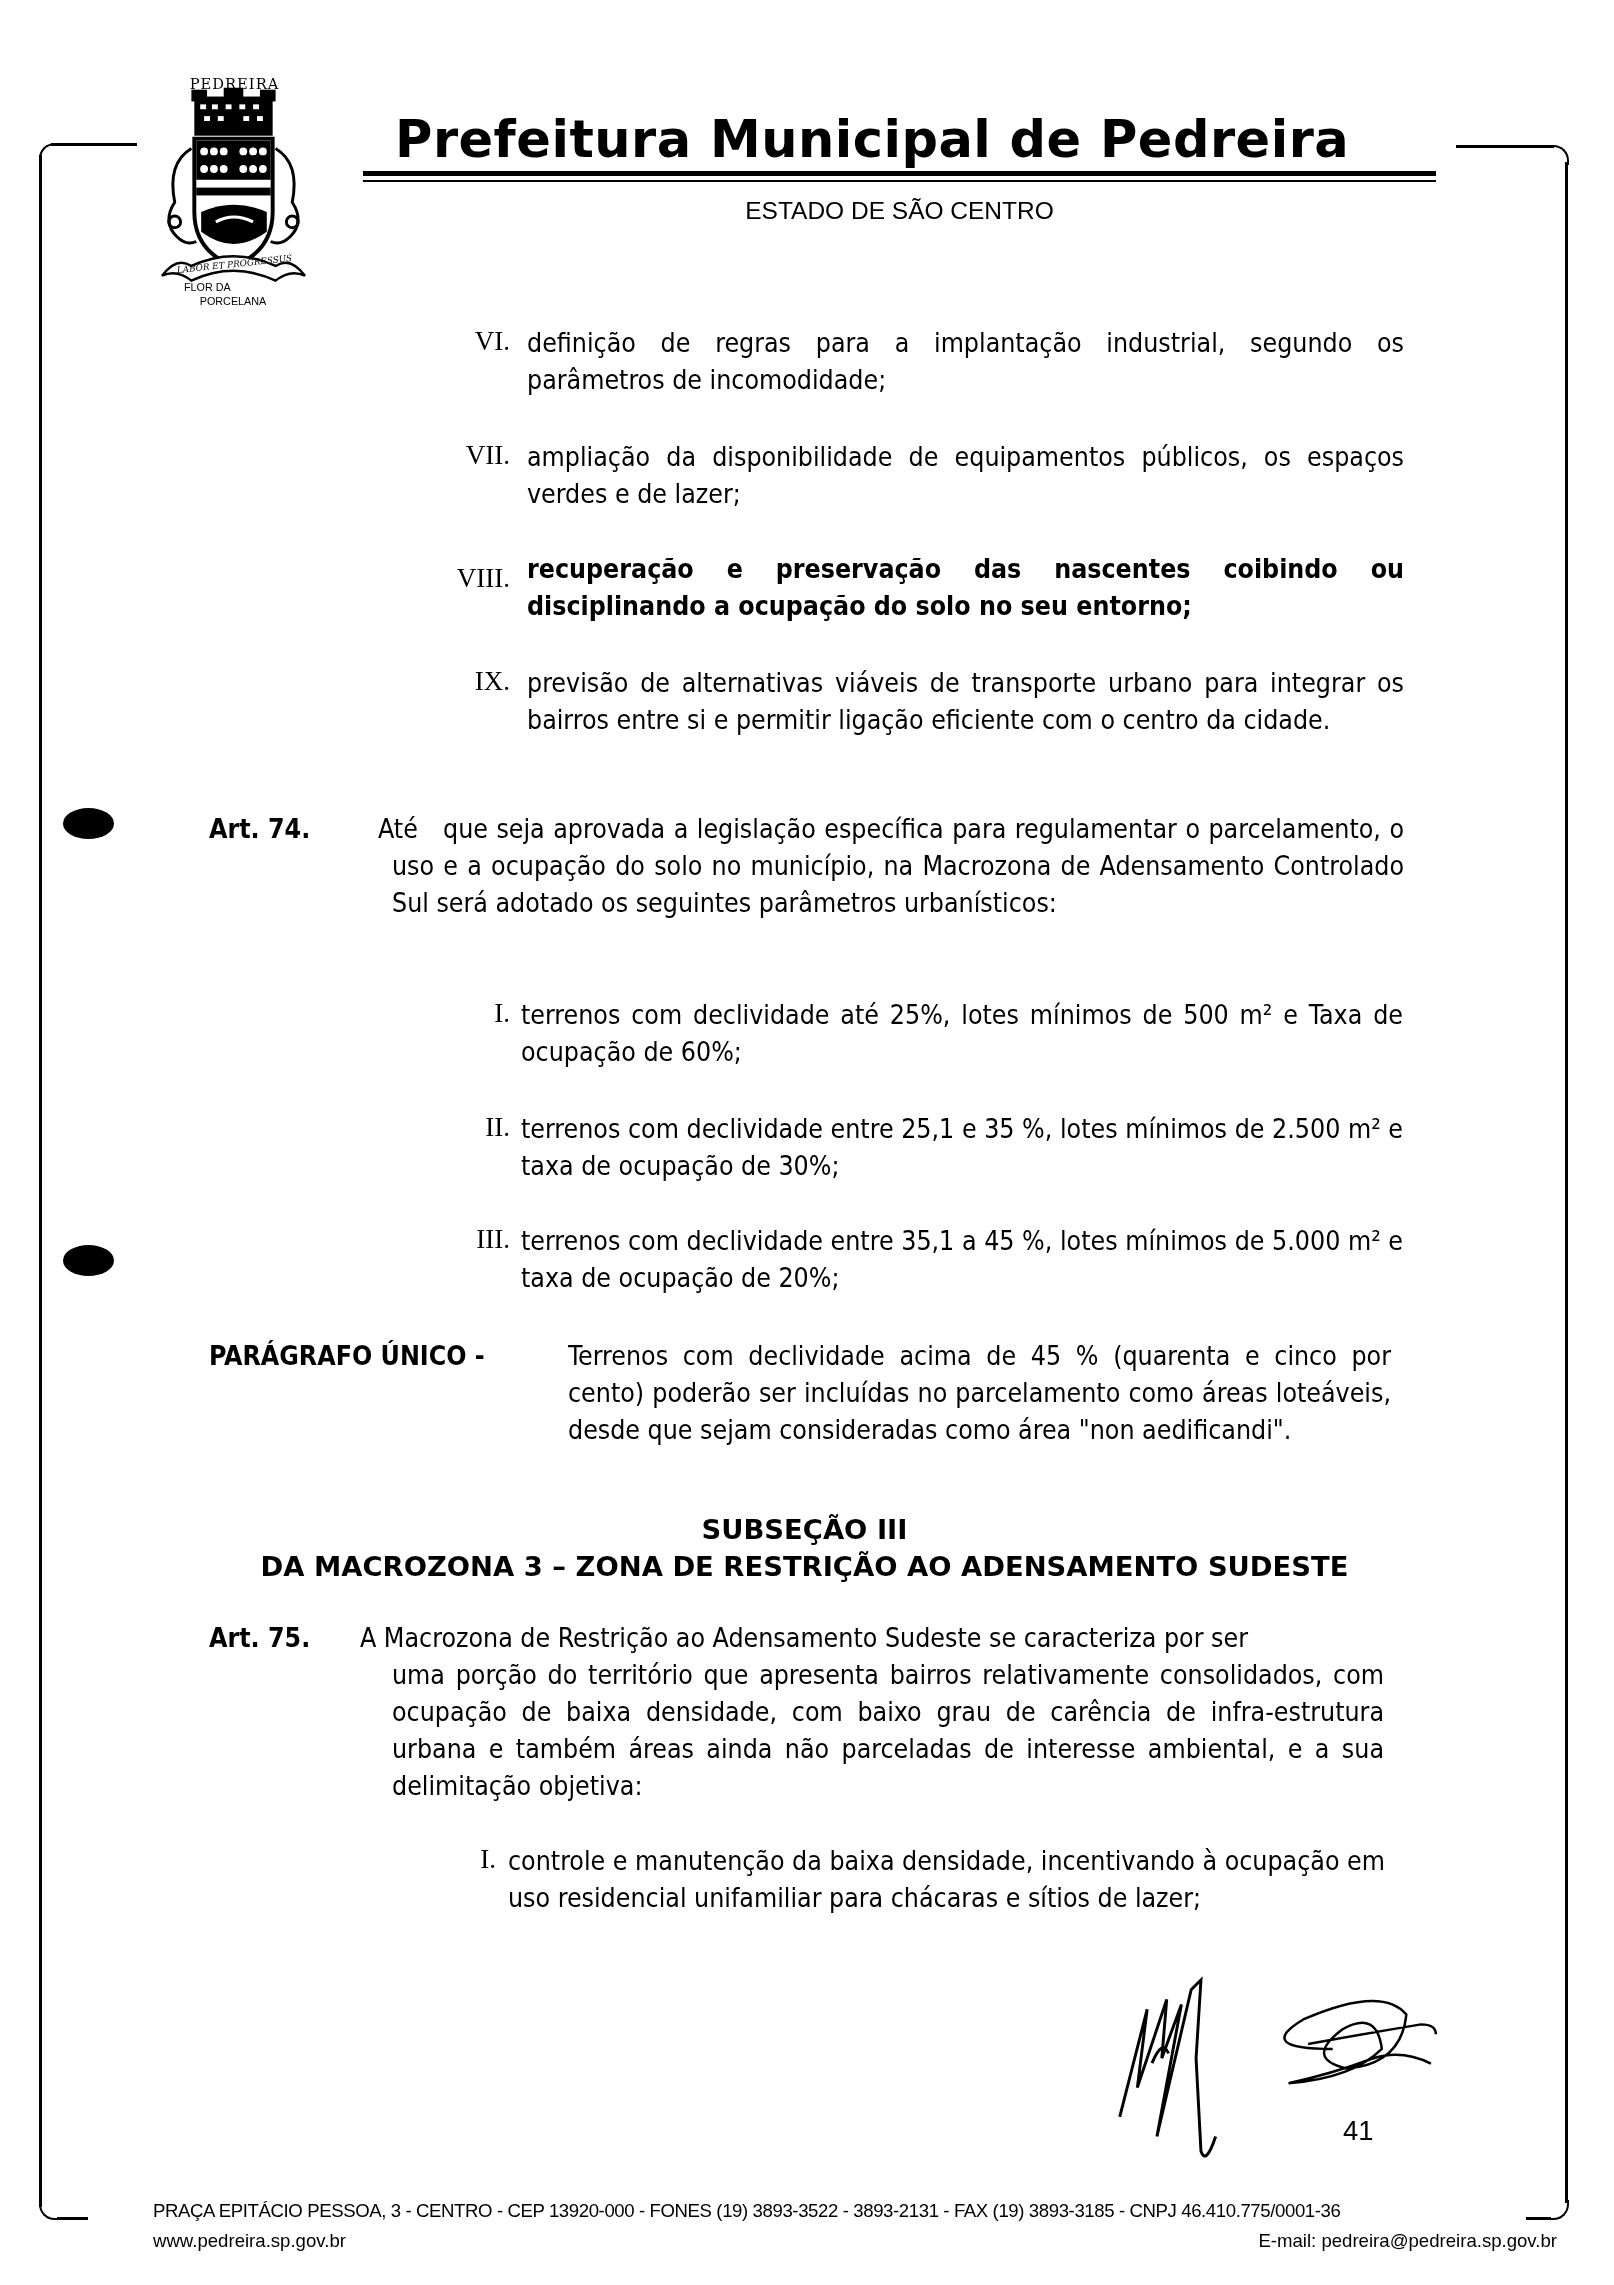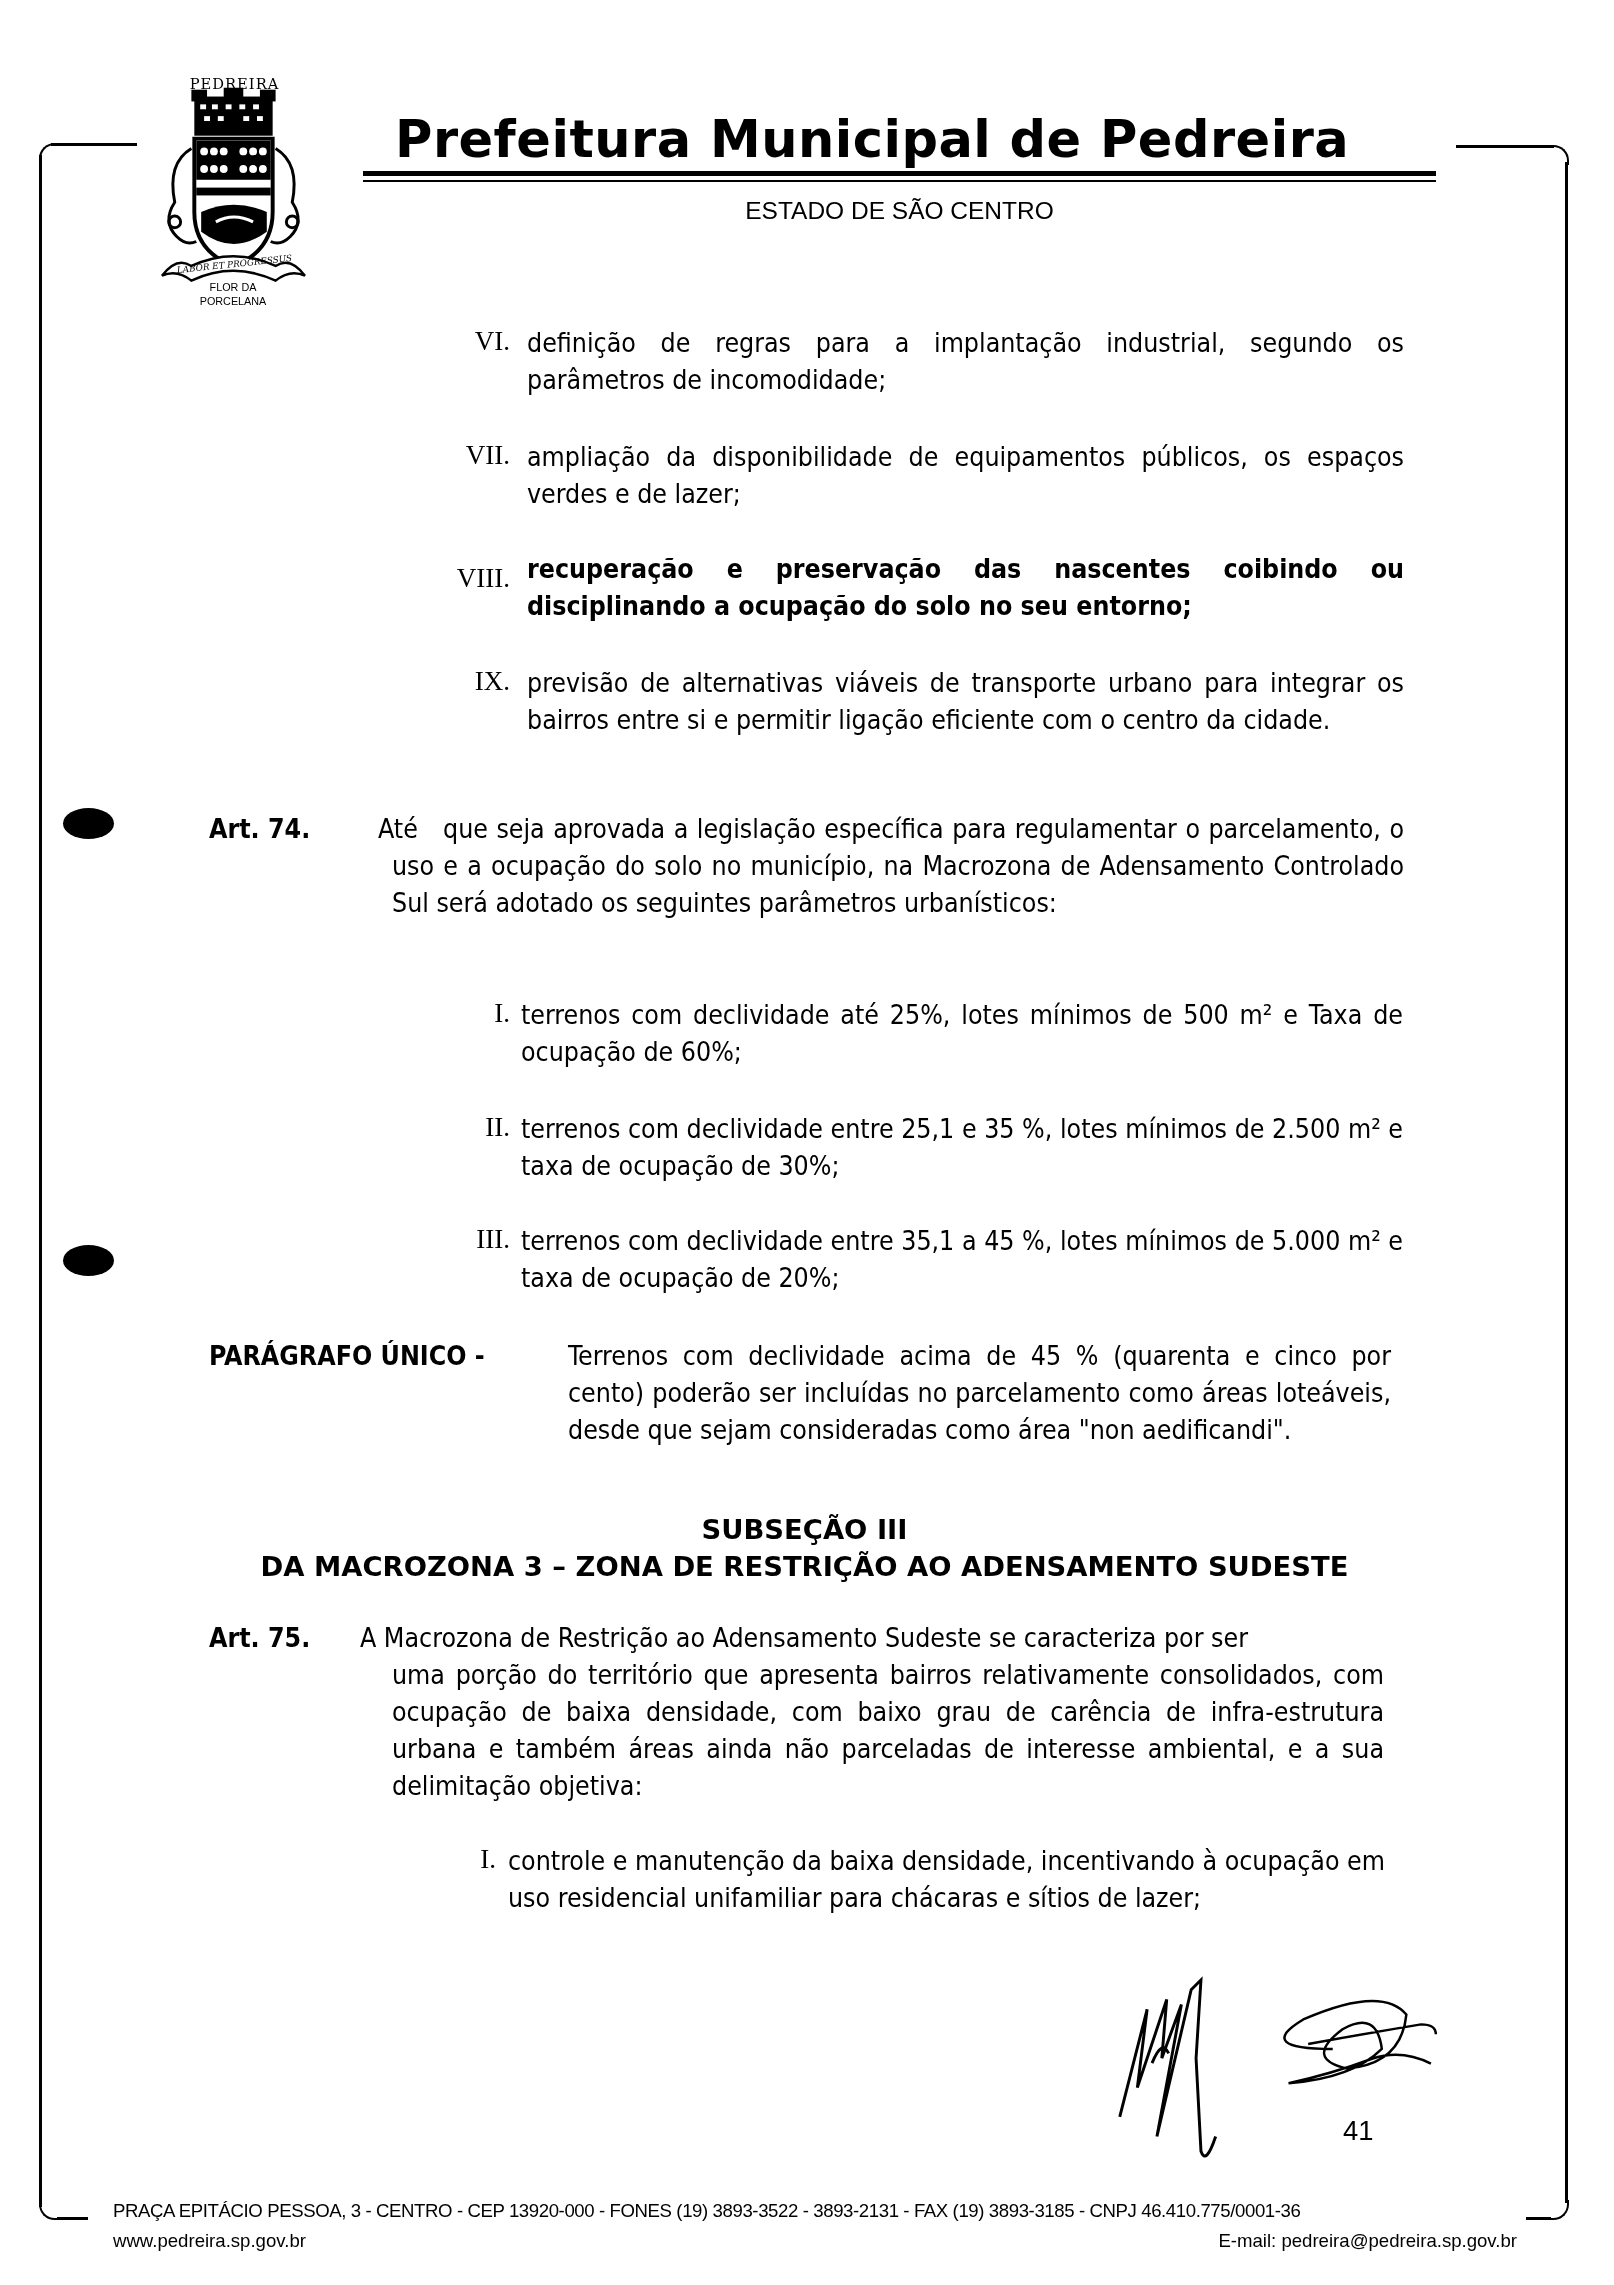--- a/index.html
+++ b/index.html
@@ -29,21 +29,21 @@
     position: absolute; text-align: right; width: 118px;
     font-family: Liberation Serif, serif; font-size: 27px; line-height: 37px;
   }
   .bold { font-weight: bold; }
   .heading {
     position: absolute; left: 192px; width: 1225px; text-align: center;
     font-family: "DejaVu Sans", sans-serif; font-weight: bold; font-size: 27.4px; line-height: 35px;
   }
 
   .footer-line {
-    position: absolute; font-family: "Liberation Sans", sans-serif; font-size: 18.6px; line-height: 23.5px; white-space: nowrap;
+    position: absolute; font-family: "Liberation Sans", sans-serif; font-size: 18.6px; line-height: 23.5px; white-space: nowrap; margin-left: 40px;
   }
   .page-num { position: absolute; left: 1343px; top: 2115px; font-family: "Liberation Sans", sans-serif; font-size: 27.4px; }
 
   .hole { position: absolute; width: 51px; height: 31px; background: #000; border-radius: 50%; }
 </style>
 </head>
 <body>
 
 <div>
   <div class="frame-line" style="left:51px;top:143px;width:86px;height:2.9px;"></div>
@@ -103,21 +103,21 @@
     <path d="M45 75 Q20 90 28 130 Q15 150 30 165 Q40 175 50 170" stroke="#000" stroke-width="3" fill="none"></path>
     <path d="M131 75 Q156 90 148 130 Q161 150 146 165 Q136 175 126 170" stroke="#000" stroke-width="3" fill="none"></path>
     <circle cx="28" cy="150" r="6" fill="none" stroke="#000" stroke-width="3"></circle>
     <circle cx="148" cy="150" r="6" fill="none" stroke="#000" stroke-width="3"></circle>
 
     <path d="M15 205 Q30 185 45 195 Q88 175 131 195 Q146 185 161 205 Q146 198 131 210 Q88 190 45 210 Q30 198 15 205 Z" fill="#fff" stroke="#000" stroke-width="2.5"></path>
     <text x="0" y="0" font-family="'DejaVu Serif', serif" font-size="12" fill="#000"></text>
   </svg>
   <div class="abs" style="left:41px;top:0px;width:93px;text-align:center;font-family:'DejaVu Serif',serif;font-size:14.7px;letter-spacing:1px;">PEDREIRA</div>
   <div class="abs" style="left:24.5px;top:184px;width:125px;text-align:center;font-family:'DejaVu Serif',serif;font-size:8.8px;font-style:italic;transform:rotate(-6deg);white-space:nowrap;">LABOR ET PROGRESSUS</div>
-  <div class="abs" style="left:37px;top:206px;width:98px;text-align:center;font-family:'Liberation Sans',sans-serif;font-size:10.8px;">FLOR DA</div>
+  <div class="abs" style="left:37px;top:206px;width:98px;font-family:'Liberation Sans',sans-serif;font-size:10.8px;">FLOR DA</div>
   <div class="abs" style="left:37px;top:220px;width:98px;text-align:center;font-family:'Liberation Sans',sans-serif;font-size:10.8px;">PORCELANA</div>
 </div>
 
 <div class="title">Prefeitura Municipal de Pedreira</div>
 <div class="title-rule-1"></div>
 <div class="title-rule-2"></div>
 <div class="state">ESTADO DE SÃO CENTRO</div>
 
 <div>
   <div class="roman" style="left:392px;top:323px;">VI.</div>

